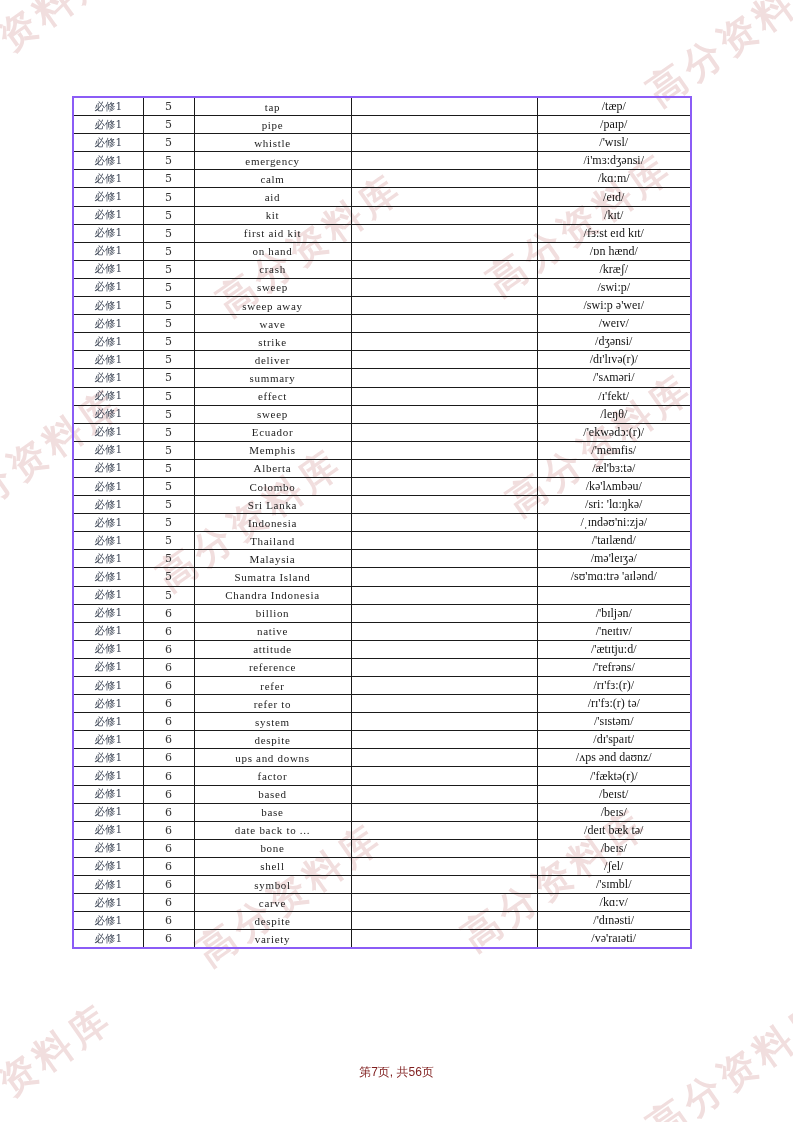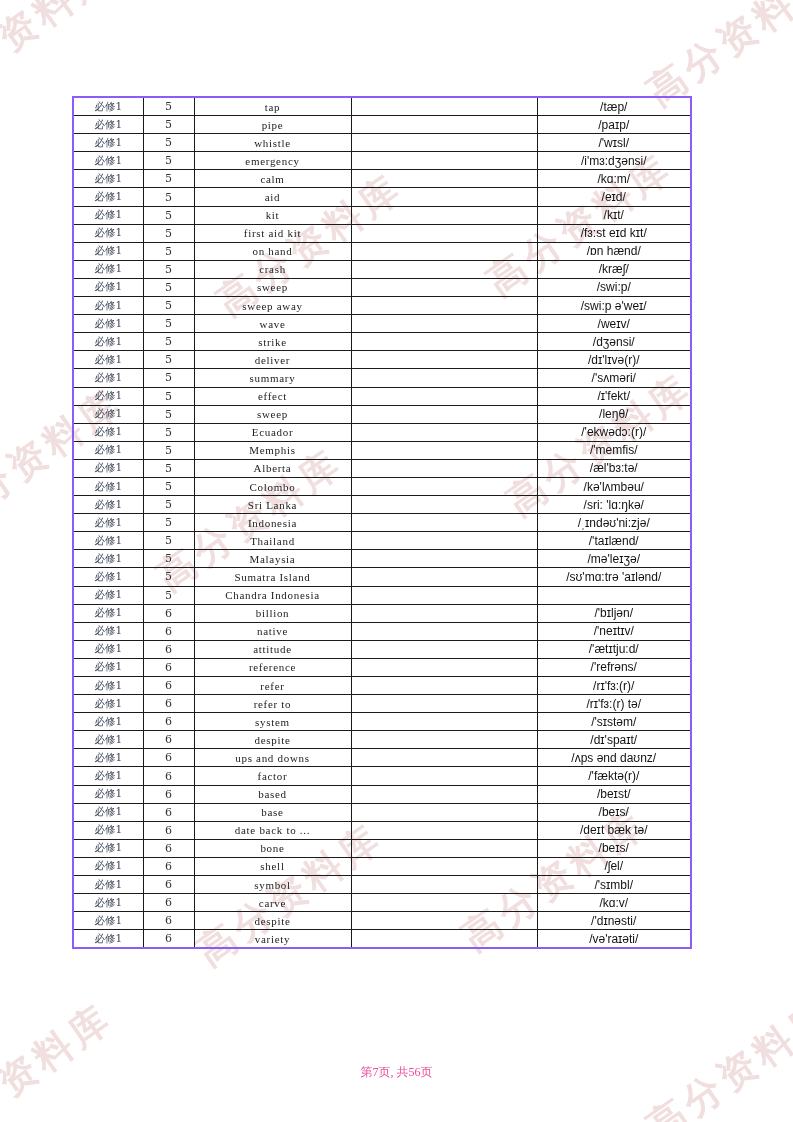--- a/index.html
+++ b/index.html
@@ -28,26 +28,26 @@
   }
   td.c-unit{
     font-family:"DejaVu Serif",serif;font-size:11px;color:#333333;
   }
   td.c-word{
     font-family:Liberation Serif, serif;
     font-size:11px;letter-spacing:0.7px;color:#222222;
   }
   td.c-meaning{font-size:11px;color:#222222;}
   td.c-phonetic{
-    font-family:Liberation Sans, sans-serif;font-size:12px;color:#121212;
+    font-family:Liberation Serif, serif;font-size:12px;color:#121212;
   }
   .footer{
     position:absolute;left:0;top:1064px;width:100%;z-index:1;
-    text-align:center;font-size:12px;color:#ec4899;
-    font-family:Liberation Serif, serif;
+    text-align:center;font-size:12px;color:#7f1d1d;
+    font-family:Liberation Sans, sans-serif;
   }
 </style>
 </head>
 <body>
 
 <div class="watermark-layer" id="wm-layer">
     <div class="watermark" style="left: 20px; top: 30px; color: rgb(241, 222, 222);">高分资料库</div>
     <div class="watermark" style="left: 740px; top: 35px; color: rgb(241, 222, 222);">高分资料库</div>
     <div class="watermark" style="left: 310px; top: 245px; color: rgb(241, 222, 222);">高分资料库</div>
     <div class="watermark" style="left: 580px; top: 225px; color: rgb(241, 222, 222);">高分资料库</div>

